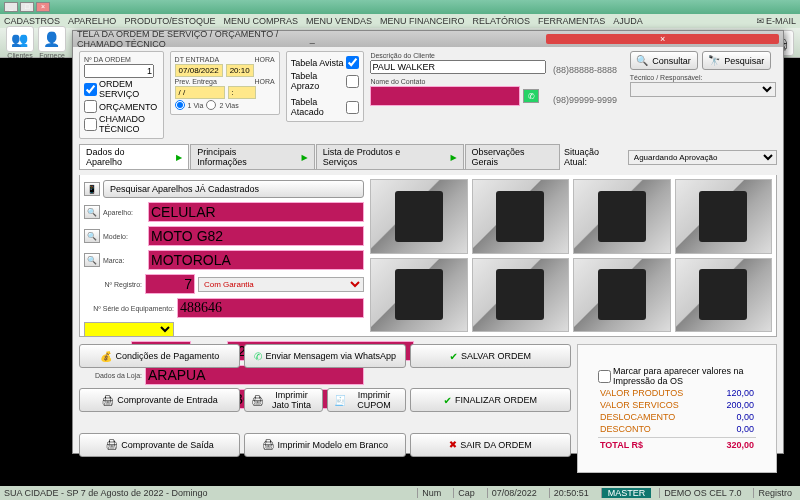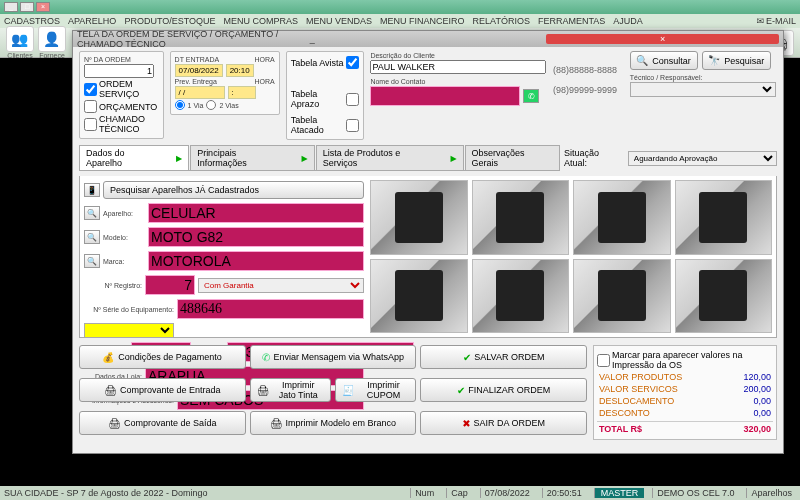--- a/index.html
+++ b/index.html
@@ -34,21 +34,21 @@
 .tab.active{background:#fff}
 .tabarrow{color:#0a0;font-size:8px}
 .tabcontent{border:1px solid #aaa;border-top:none;background:#fff;padding:4px;display:flex;gap:6px;height:162px}
 .devcol{width:280px;display:flex;flex-direction:column;gap:2px}
 .photos{flex:1;display:grid;grid-template-columns:repeat(4,1fr);grid-template-rows:repeat(2,1fr);gap:4px}
 .photo{border:1px solid #bbb;background:linear-gradient(135deg,#e8e8e8 0%,#ccc 40%,#888 41%,#aaa 60%,#ddd 100%);position:relative}
 .photo::after{content:"";position:absolute;inset:15% 25%;background:#222;border-radius:3px}
 .bottomarea{display:flex;gap:6px;margin-top:4px}
 .botleft{flex:1;display:grid;grid-template-columns:1fr 1fr 1fr;gap:4px}
 .bottomarea .btn{justify-content:center;height:24px}
-.botright{width:184px;border:1px solid #bbb;background:#fafafa;padding:3px}
+.botright{width:200px;border:1px solid #bbb;background:#fafafa;padding:20px}
 .valrow{display:flex;justify-content:space-between;padding:1px 2px;font-size:8px}
 .valrow .lbl{color:#c60}
 .valrow .num{color:#00a;text-align:center}
 .totalrow{display:flex;justify-content:space-between;padding:2px;font-size:12px;color:#c04;font-weight:bold;border-top:1px solid #ccc;margin-top:2px}
 .statusbar{position:absolute;bottom:0;left:0;right:0;height:14px;background:#c8d8c8;display:flex;align-items:center;padding:0 4px;gap:8px;font-size:7px;color:#333}
 .statusbar .seg{border-left:1px solid #999;padding:0 4px}
 .statusbar .master{background:#0f766e;padding:0 6px;color:#fff}
 .sitrow{display:flex;align-items:center;gap:4px;margin:2px 0 2px auto;justify-content:flex-end}
 select{border:1px solid #aaa;font-size:8px;padding:1px}
 .smallbtn{width:16px;height:14px;background:linear-gradient(#fff,#ddd);border:1px solid #999;font-size:8px;cursor:pointer;display:inline-flex;align-items:center;justify-content:center}
@@ -145,21 +145,21 @@
             <label>1 Via</label>
             <input type="radio" style="">
             <label>2 Vias</label>
           </div>
       </div>
       <div class="grp" style="width:80px">
         <div class="checkline">
             <span>Tabela Avista</span>
             <input type="checkbox" checked="" style="margin-left: auto;">
           </div>
-        <div class="checkline" style="margin-top:20px">
+        <div class="checkline" style="margin-top:2px">
             <span>Tabela Aprazo</span>
             <input type="checkbox" style="margin-left: auto;">
           </div>
         <div class="checkline" style="margin-top:6px">
             <span>Tabela Atacado</span>
             <input type="checkbox" style="margin-left: auto;">
           </div>
       </div>
       <div style="width:180px">
         <div class="fld">
@@ -169,21 +169,21 @@
         <div class="fld" style="margin-top:4px">
             <label>Nome do Contato</label>
           </div>
         <div class="fld">
           <input type="text" style="width: 150px;" value="">
           <span class="smallbtn" style="background:#25d366;color:#fff">✆</span>
         </div>
       </div>
       <div style="width:72px;font-size:7px;color:#666">
         <div style="margin-top:14px">(88)88888-8888</div>
-        <div style="margin-top:10px">(98)99999-9999</div>
+        <div style="margin-top:20px">(98)99999-9999</div>
       </div>
       <div style="width:150px">
         <div style="display:flex;gap:4px;margin-bottom:4px">
           <button class="btn">
               <span class="ico">🔍</span>
               <span>Consultar</span>
             </button>
           <button class="btn">
               <span class="ico">🔭</span>
               <span>Pesquisar</span>
@@ -357,14 +357,14 @@
 
 <div class="statusbar">
   <span>SUA CIDADE - SP  7 de Agosto de 2022 - Domingo</span>
   <span style="flex:1"></span>
   <span class="seg">Num</span>
   <span class="seg">Cap</span>
   <span class="seg">07/08/2022</span>
   <span class="seg">20:50:51</span>
   <span class="seg master">MASTER</span>
   <span class="seg">DEMO OS CEL 7.0</span>
-  <span class="seg">Aparelhos</span>
+  <span class="seg">Registro</span>
 </div>
 
 </body></html>

